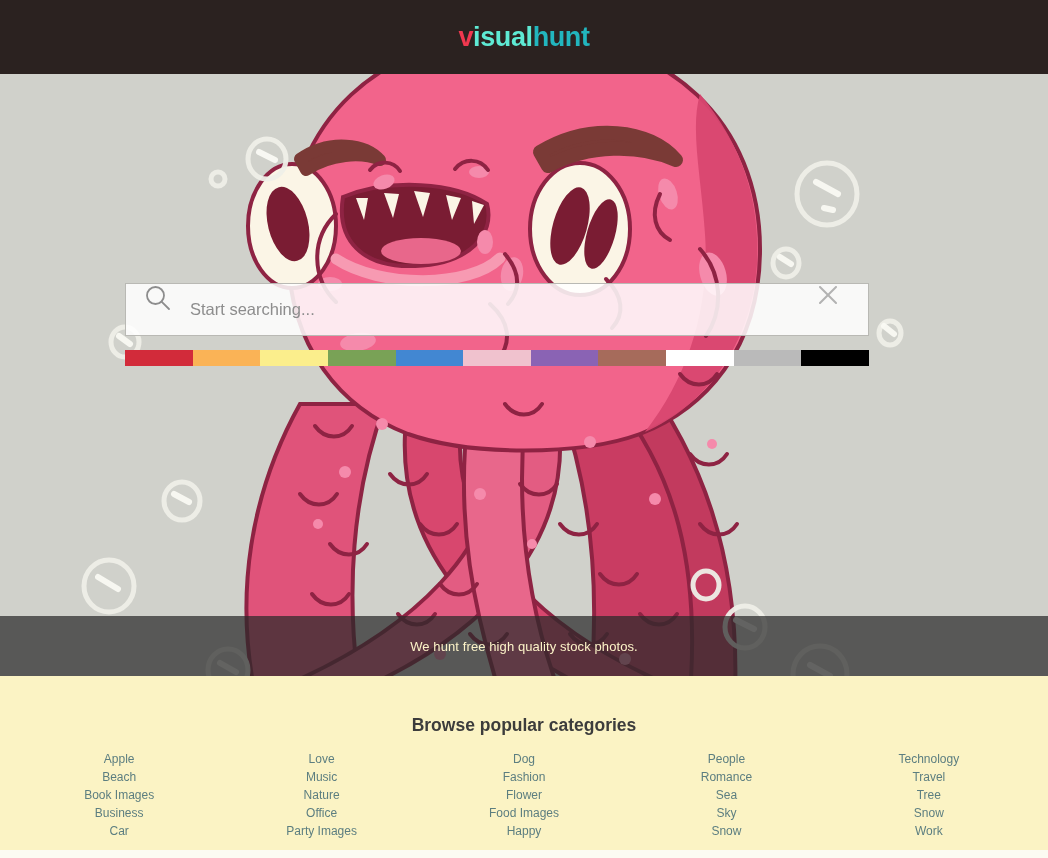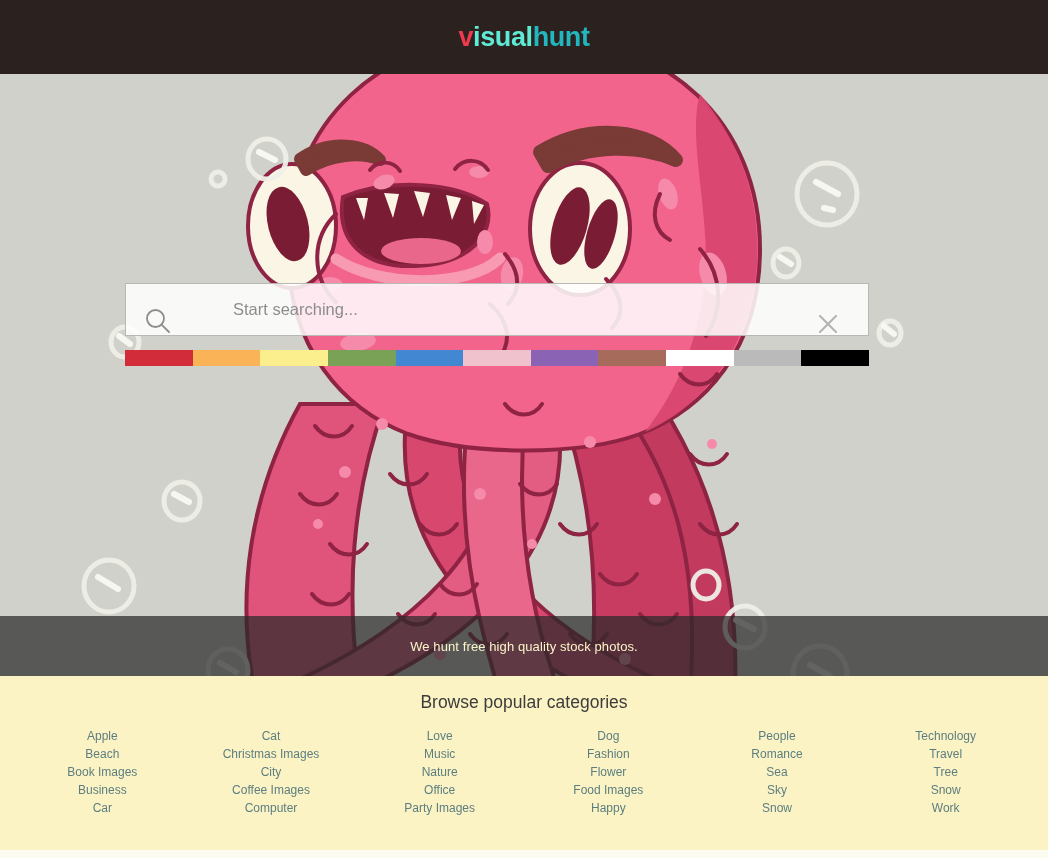--- a/index.html
+++ b/index.html
@@ -59,23 +59,22 @@
     width: 744px;
     height: 53px;
     z-index: 20;
   }
   .search-box {
     width: 100%;
     height: 100%;
     background: rgba(255,255,255,0.86);
     border: 1px solid #B9B9B4;
     display: flex;
-    align-items: flex-end;
+    align-items: flex-start;
     padding: 0 29px 0 18px;
-    gap: 43px;
   }
   .search-icon {
     width: 28px; height: 28px;
     flex: 0 0 28px;
     margin-right: 18px;
   }
   .search-input {
     flex: 1 1 auto;
     border: none;
     outline: none;
@@ -129,22 +128,23 @@
     top: 676px; left: 0;
     width: 1048px;
     height: 174px;
     background: #FBF3C4;
     padding-top: 16px;
   }
   .cat-heading {
     text-align: center;
     font-size: 17.5px;
     color: #3c3c3c;
-    font-weight: normal;
+    font-weight: bold;
     margin-bottom: 14px;
+    margin-top: 23px;
   }
   .cat-cols {
     display: flex;
     padding: 0 18px;
   }
   .cat-col {
     flex: 1 1 0;
     display: flex;
     flex-direction: column;
     align-items: center;
@@ -356,27 +356,20 @@
   <h2 class="cat-heading">Browse popular categories</h2>
   <div class="cat-cols">
     <div class="cat-col">
       <a class="cat-link">Apple</a>
       <a class="cat-link">Beach</a>
       <a class="cat-link">Book Images</a>
       <a class="cat-link">Business</a>
       <a class="cat-link">Car</a>
     </div>
     <div class="cat-col">
-      <a class="cat-link">Cat</a>
-      <a class="cat-link">Christmas Images</a>
-      <a class="cat-link">City</a>
-      <a class="cat-link">Coffee Images</a>
-      <a class="cat-link">Computer</a>
-    </div>
-    <div class="cat-col">
       <a class="cat-link">Love</a>
       <a class="cat-link">Music</a>
       <a class="cat-link">Nature</a>
       <a class="cat-link">Office</a>
       <a class="cat-link">Party Images</a>
     </div>
     <div class="cat-col">
       <a class="cat-link">Dog</a>
       <a class="cat-link">Fashion</a>
       <a class="cat-link">Flower</a>

